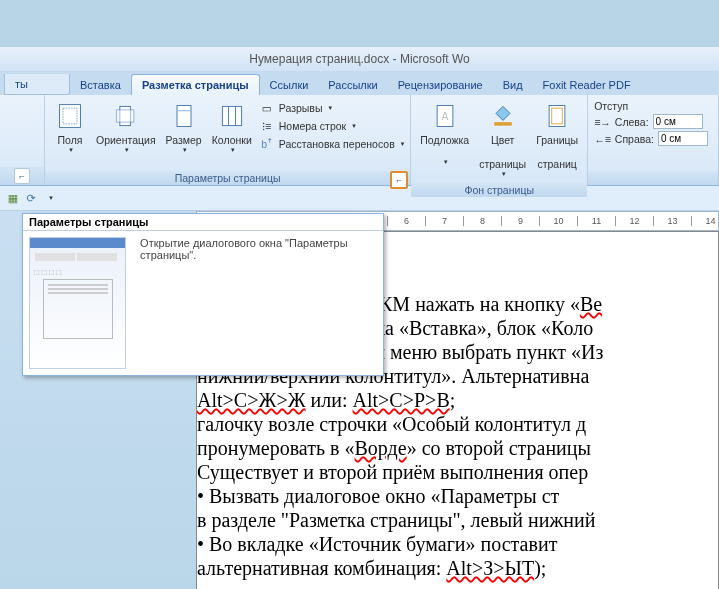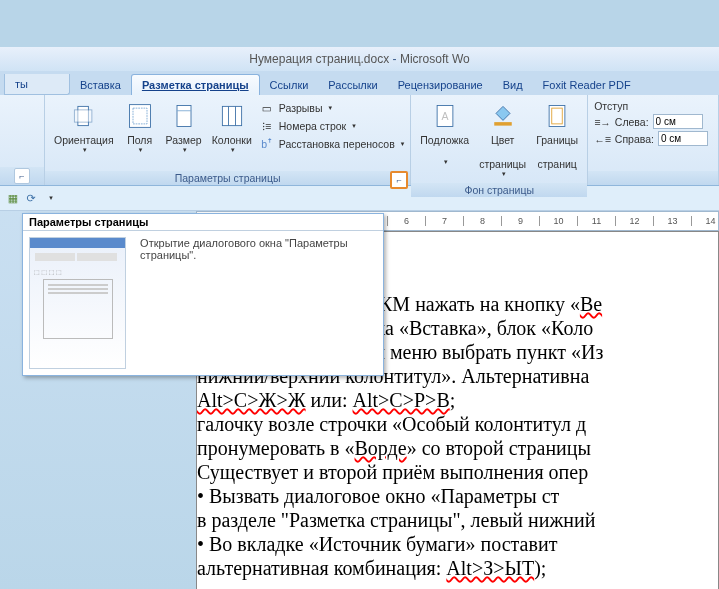--- a/index.html
+++ b/index.html
@@ -1,21 +1,21 @@
 <!DOCTYPE html>
 <html><head>
 <meta charset="utf-8">
 <style>
   body { margin: 0; font-family: "Segoe UI", Tahoma, sans-serif; background: #b8d5e8; font-size: 11px; overflow: hidden; }
   .window { width: 719px; height: 589px; background: linear-gradient(to bottom, #d0e3f5, #b8d5e8); position: relative; }
   .titlebar { height: 24px; background: linear-gradient(to bottom, #e8f0fb, #d0e3f5); text-align: center; line-height: 24px; color: #3b5a8a; font-size: 12px; margin-top: 47px; }
   .titlebar span { color: #555; }
   .tabs { background: #c5dbf0; padding: 0 4px; height: 24px; display: flex; align-items: flex-end; }
   .tab { padding: 4px 10px; color: #15428b; cursor: pointer; font-size: 11px; }
-  .tab.active { background: linear-gradient(to bottom, #f8fbff, #e8f2fc); border: 1px solid #8ab3de; border-bottom: none; border-radius: 3px 3px 0 0; font-weight: bold; text-decoration: underline; }
+  .tab.active { background: linear-gradient(to bottom, #f8fbff, #e8f2fc); border: 1px solid #8ab3de; border-bottom: none; border-radius: 3px 3px 0 0; font-weight: bold; }
   .ribbon { background: linear-gradient(to bottom, #eaf3fc, #d7e7f7); height: 90px; display: flex; border-bottom: 1px solid #8fb6db; }
   .group { border-right: 1px solid #b8cfe5; display: flex; flex-direction: column; position: relative; }
   .group-body { flex: 1; display: flex; align-items: flex-start; padding: 3px 4px; }
   .group-label { font-size: 10.5px; text-align: center; color: #3b5a8a; background: linear-gradient(to bottom, #d3e5f5, #c0d8ef); padding: 1px 0; position: relative; }
   .group-label .launcher { position: absolute; right: 2px; top: 0px; width: 14px; height: 14px; border: 2px solid #e78a2e; border-radius: 2px; background: #fff; display: flex; align-items: center; justify-content: center; font-size: 9px; color: #3b5a8a; }
   .big-btn { display: flex; flex-direction: column; align-items: center; padding: 2px 5px; cursor: pointer; font-size: 10.5px; color: #333; text-align: center; }
   .big-icon { width: 32px; height: 32px; display: flex; align-items: center; justify-content: center; margin-bottom: 2px; }
   .big-icon svg { width: 28px; height: 28px; }
   .small-list { display: flex; flex-direction: column; gap: 2px; padding: 2px; }
   .small-btn { display: flex; align-items: center; gap: 4px; cursor: pointer; font-size: 10.5px; color: #333; white-space: nowrap; }
@@ -68,35 +68,35 @@
       <div class="group-label">
           <span class="launcher" style="position:static;margin:0 auto;border:1px solid #b0c8df;">⌐</span>
         </div>
     </div>
 
     <div class="group">
       <div class="group-body">
         <div class="big-btn">
           <div class="big-icon">
               <svg viewBox="0 0 32 32">
+                <rect x="4" y="3" width="24" height="26" fill="#fff" stroke="#3a6ea5"></rect>
+                <rect x="8" y="7" width="16" height="18" fill="none" stroke="#7aa8d4" stroke-dasharray="2 1"></rect>
+              </svg>
+            </div>
+          <span>Поля</span>
+            <span class="dropdown-arrow">▾</span>
+        </div>
+        <div class="big-btn">
+          <div class="big-icon">
+              <svg viewBox="0 0 32 32">
                 <rect x="9" y="5" width="12" height="22" fill="#fff" stroke="#3a6ea5"></rect>
                 <rect x="5" y="9" width="20" height="14" fill="#fff" stroke="#3a6ea5" opacity="0.5"></rect>
               </svg>
             </div>
           <span>Ориентация</span>
-            <span class="dropdown-arrow">▾</span>
-        </div>
-        <div class="big-btn">
-          <div class="big-icon">
-              <svg viewBox="0 0 32 32">
-                <rect x="4" y="3" width="24" height="26" fill="#fff" stroke="#3a6ea5"></rect>
-                <rect x="8" y="7" width="16" height="18" fill="none" stroke="#7aa8d4" stroke-dasharray="2 1"></rect>
-              </svg>
-            </div>
-          <span>Поля</span>
             <span class="dropdown-arrow">▾</span>
         </div>
         <div class="big-btn">
           <div class="big-icon">
               <svg viewBox="0 0 32 32">
                 <rect x="8" y="4" width="16" height="24" fill="#fff" stroke="#3a6ea5"></rect>
                 <line x1="8" y1="10" x2="24" y2="10" stroke="#7aa8d4"></line>
               </svg>
             </div>
           <span>Размер</span>

